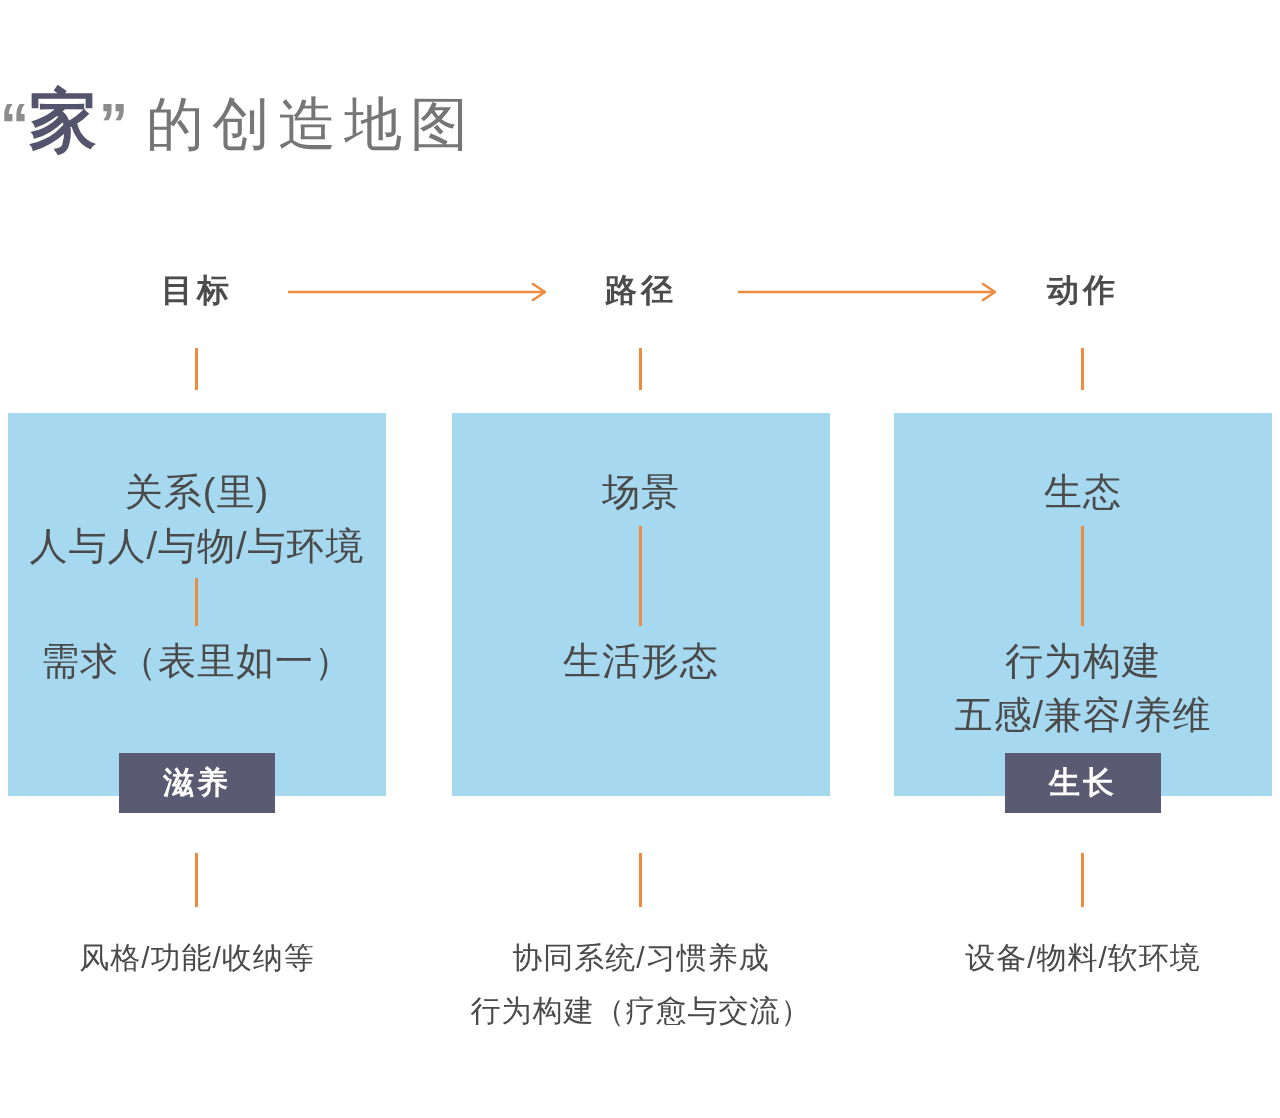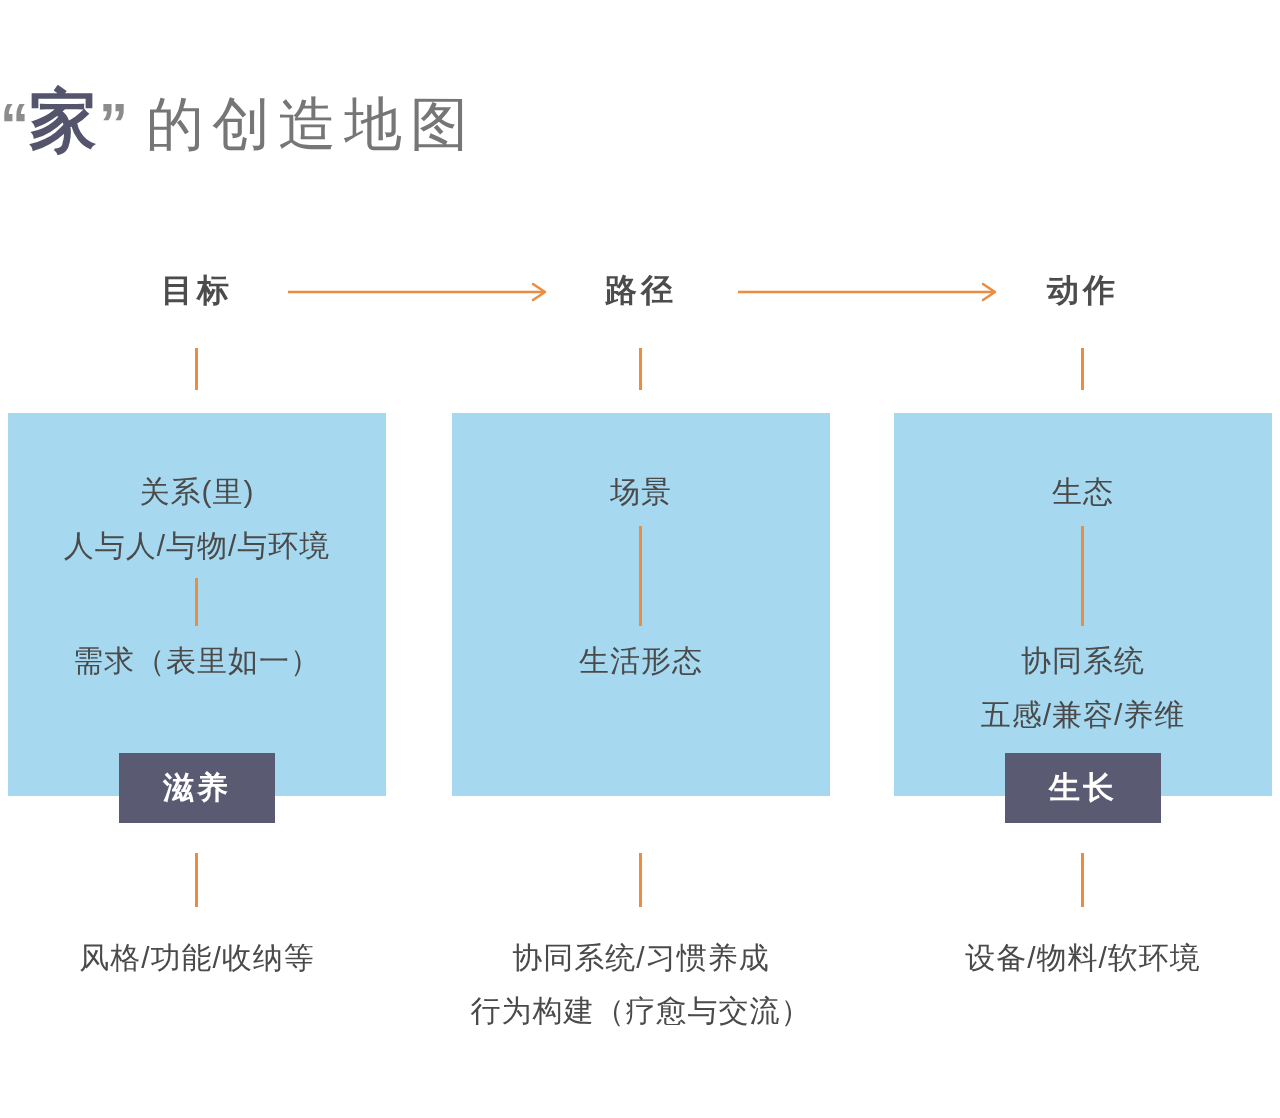--- a/index.html
+++ b/index.html
@@ -53,38 +53,38 @@
     top: 413px;
     width: 378px;
     height: 383px;
     background: #A6D9F0;
   }
   .box-text {
     position: absolute;
     left: 0;
     width: 100%;
     text-align: center;
-    font-size: 30px;
+    font-size: 38px;
     color: #4a4a4a;
     line-height: 34px;
     letter-spacing: 1px;
     white-space: nowrap;
   }
   .inner-line {
     position: absolute;
     left: 187px;
     width: 3px;
     background: #ED8C3F;
   }
 
   .badge {
     position: absolute;
     top: 753px;
     width: 156px;
-    height: 70px;
+    height: 60px;
     background: #5A5A72;
     color: #ffffff;
     display: flex;
     align-items: center;
     justify-content: center;
     font-size: 31px;
     font-weight: 700;
     letter-spacing: 3px;
   }
 
@@ -132,21 +132,21 @@
 
   <div class="box" style="left:452px">
     <div class="box-text" style="top:62px">场景</div>
     <div class="inner-line" style="top:113px; height:100px"></div>
     <div class="box-text" style="top:231px">生活形态</div>
   </div>
 
   <div class="box" style="left:894px">
     <div class="box-text" style="top:62px">生态</div>
     <div class="inner-line" style="top:113px; height:100px"></div>
-    <div class="box-text" style="top:231px">协同系统</div>
+    <div class="box-text" style="top:231px">行为构建</div>
     <div class="box-text" style="top:285px">五感/兼容/养维</div>
   </div>
 
   <div class="badge" style="left:119px">滋养</div>
   <div class="badge" style="left:1005px">生长</div>
 
   <div class="vline" style="left:195px;  top:853px; height:54px"></div>
   <div class="vline" style="left:639px;  top:853px; height:54px"></div>
   <div class="vline" style="left:1081px; top:853px; height:54px"></div>
 

